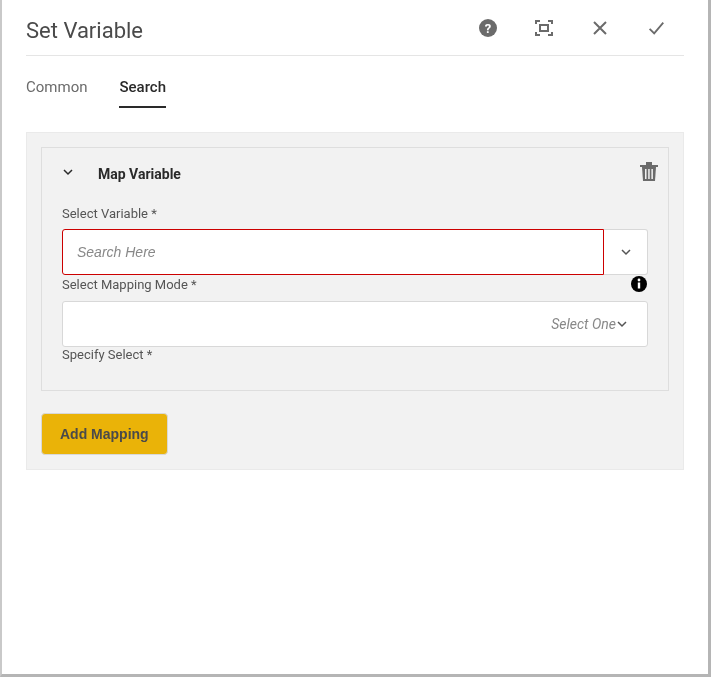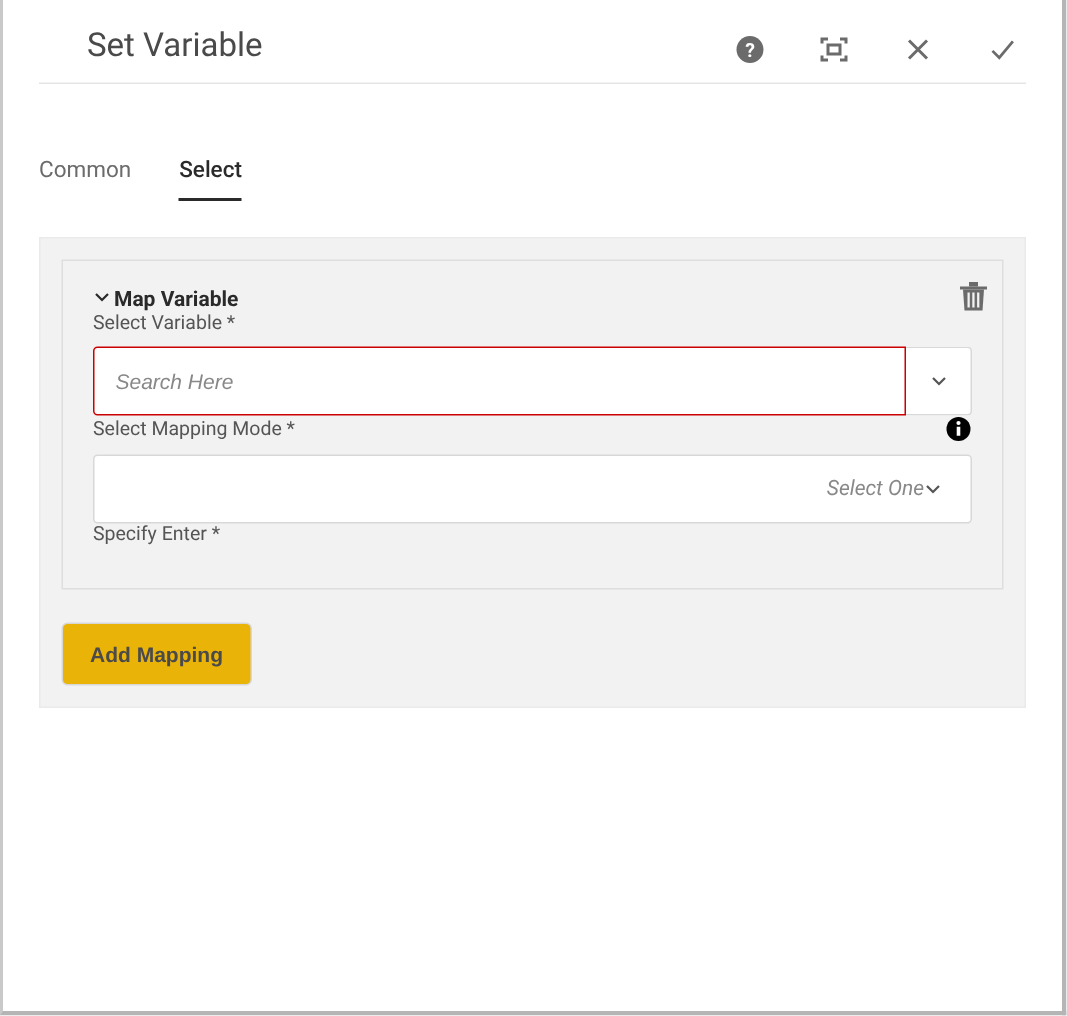--- a/index.html
+++ b/index.html
@@ -15,23 +15,22 @@
     position: absolute;
     top: 0; left: 0; right: 0; bottom: 0;
     border-left: 2px solid #c9c9c9;
     border-bottom: 3px solid #b5b5b5;
     border-right: 3px solid #b5b5b5;
     background: #fff;
     padding: 0;
   }
   .header {
     display: flex;
-    align-items: flex-end;
-    padding: 18px 24px 12px 24px;
-    margin-left: 32px;
+    align-items: flex-start;
+    padding: 18px 36px 12px 24px;
   }
   .title {
     flex: 1;
     font-size: 22px;
     font-weight: 400;
     color: #4a4a4a;
   }
   .header-actions {
     display: flex;
     gap: 36px;
@@ -56,42 +55,42 @@
     display: flex;
     gap: 32px;
     padding: 22px 24px 0 24px;
   }
   .tab {
     font-size: 15px;
     color: #6b6b6b;
     padding-bottom: 10px;
     cursor: pointer;
     font-weight: 400;
-    margin-top: 26px;
   }
   .tab.active {
     color: #2a2a2a;
     border-bottom: 2px solid #2a2a2a;
     font-weight: 500;
   }
   .content-outer {
     margin: 24px 24px 0 24px;
     background: #f2f2f2;
     border: 1px solid #eaeaea;
     padding: 14px;
   }
   .mapping-card {
     background: #f2f2f2;
     border: 1px solid #dedede;
     padding: 18px 20px 20px 20px;
     position: relative;
   }
   .card-header {
     display: flex;
-    gap: 2px;
+    gap: 24px;
+    margin-bottom: 24px;
   }
   .chevron-down {
     display: inline-block;
   }
   .card-title {
     font-size: 14px;
     font-weight: 700;
     color: #2a2a2a;
   }
   .trash-btn {
@@ -222,21 +221,21 @@
             <path d="M4 12 L9 17 L19 5"></path>
           </svg>
       </div>
     </div>
   </div>
 
   <div class="divider"></div>
 
   <div class="tabs">
     <div class="tab">Common</div>
-    <div class="tab active">Select</div>
+    <div class="tab active">Search</div>
   </div>
 
   <div class="content-outer">
     <div class="mapping-card">
 
       <div class="trash-btn">
         <svg width="18" height="20" viewBox="0 0 18 20" fill="#6b6b6b">
           <path d="M2 5 L16 5 L15 19 L3 19 Z"></path>
           <rect x="0" y="3" width="18" height="2"></rect>
           <rect x="6" y="0" width="6" height="3"></rect>
@@ -285,21 +284,21 @@
           <span>
             <svg width="12" height="12" viewBox="0 0 12 12" fill="none" stroke="#555" stroke-width="1.5">
                 <path d="M2 4 L6 8 L10 4"></path>
               </svg>
           </span>
         </div>
       </div>
 
       <div class="field">
         <div class="label-row">
-          <div class="field-label">Specify Enter *</div>
+          <div class="field-label">Specify Select *</div>
         </div>
       </div>
 
     </div>
 
     <button class="add-btn">Add Mapping</button>
   </div>
 
 </div>
 

